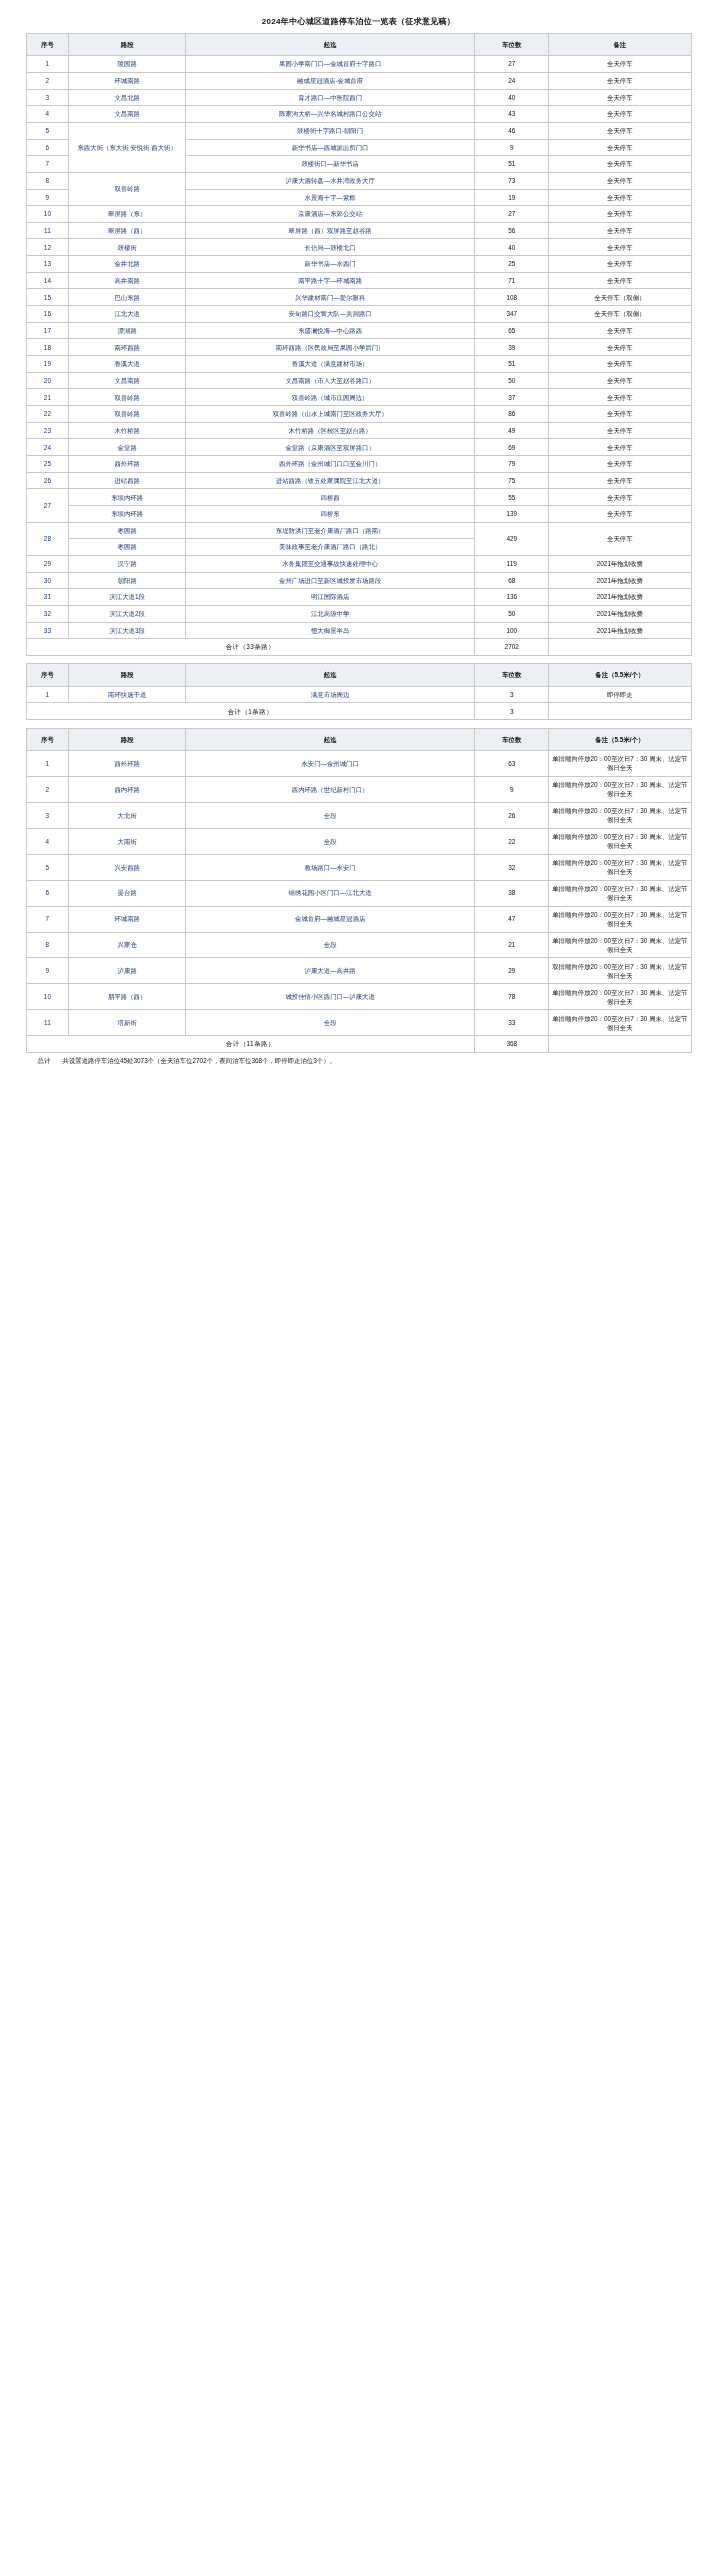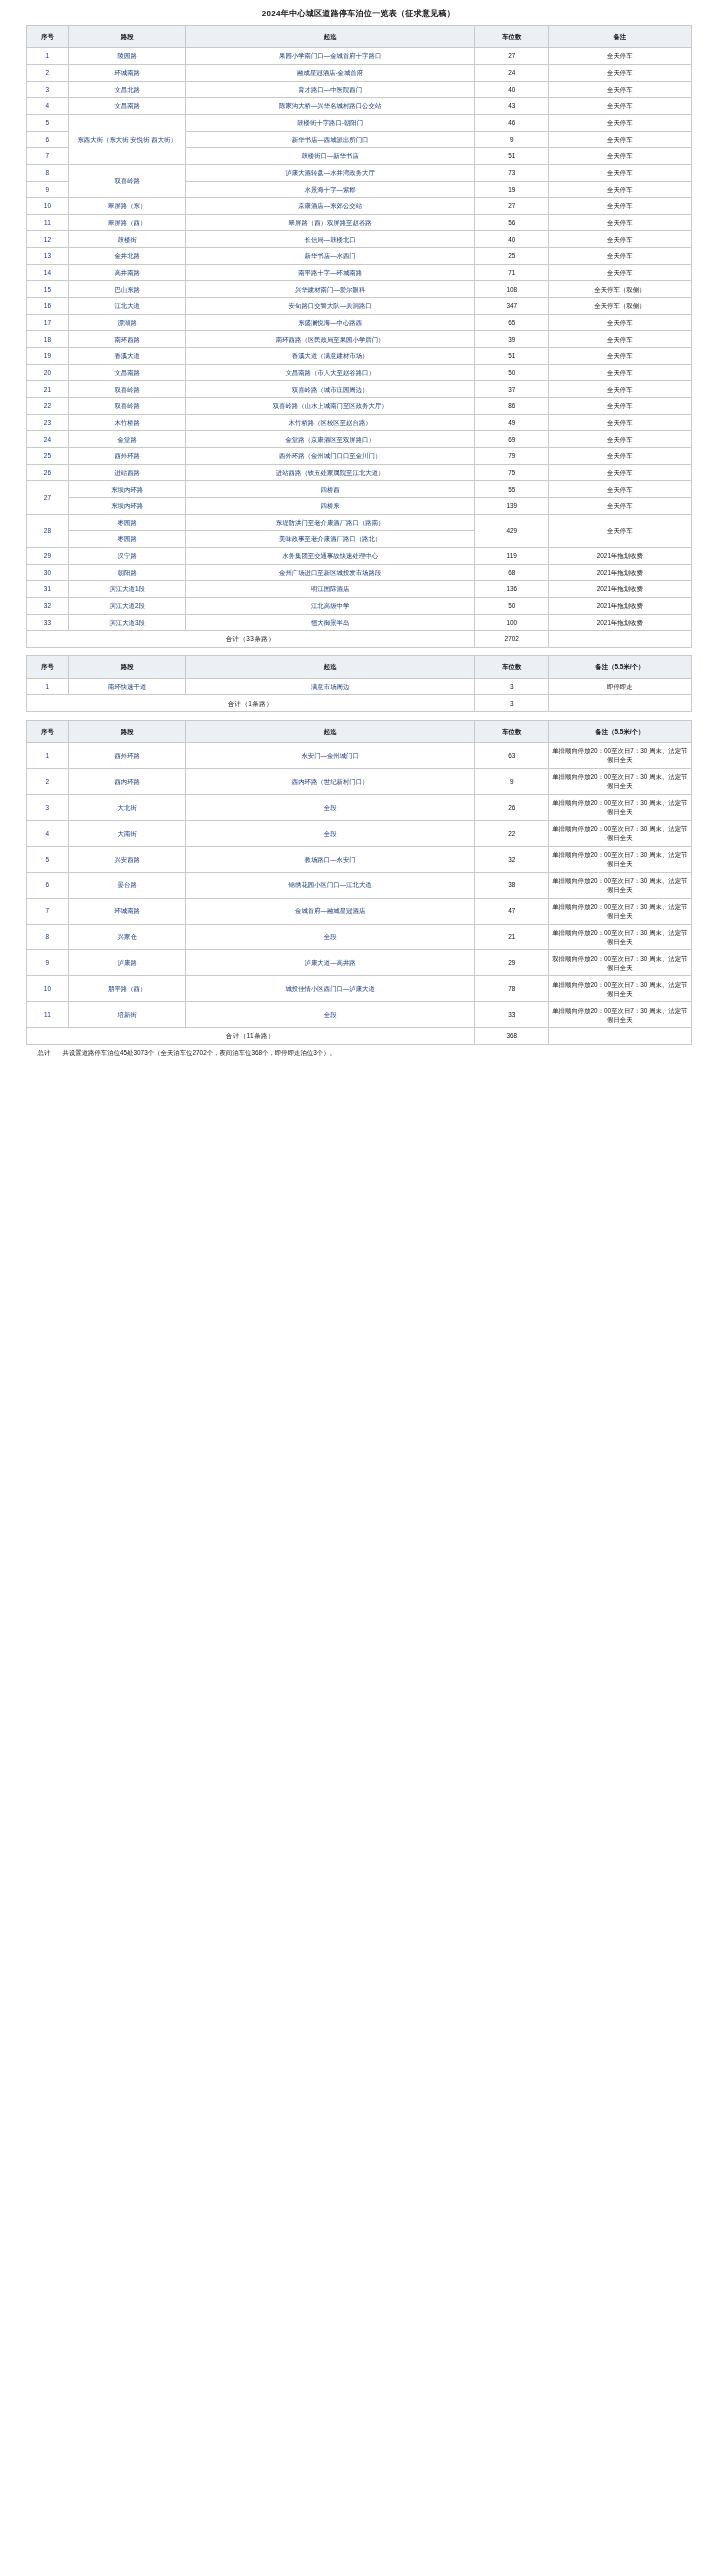--- a/index.html
+++ b/index.html
@@ -2,21 +2,21 @@
 <html style="font-size:8.5px"><head>
 <meta charset="utf-8">
 <style>
   html,body{margin:0;padding:0;background:#ffffff;}
   body{
     font-family:"Liberation Sans", sans-serif;
     width:717px;
     color:#111;
     -webkit-font-smoothing:antialiased;
   }
-  .page{width:717px;padding:0;box-sizing:border-box;}
+  .page{width:717px;padding:8px;box-sizing:border-box;}
   .doc-title{
     text-align:center;
     font-size:8px;
     font-weight:bold;
     padding:7.5px 0 6.4px 0;
     letter-spacing:0.3px;
   }
   table.tbl{
     border-collapse:collapse;
     width:666px;

